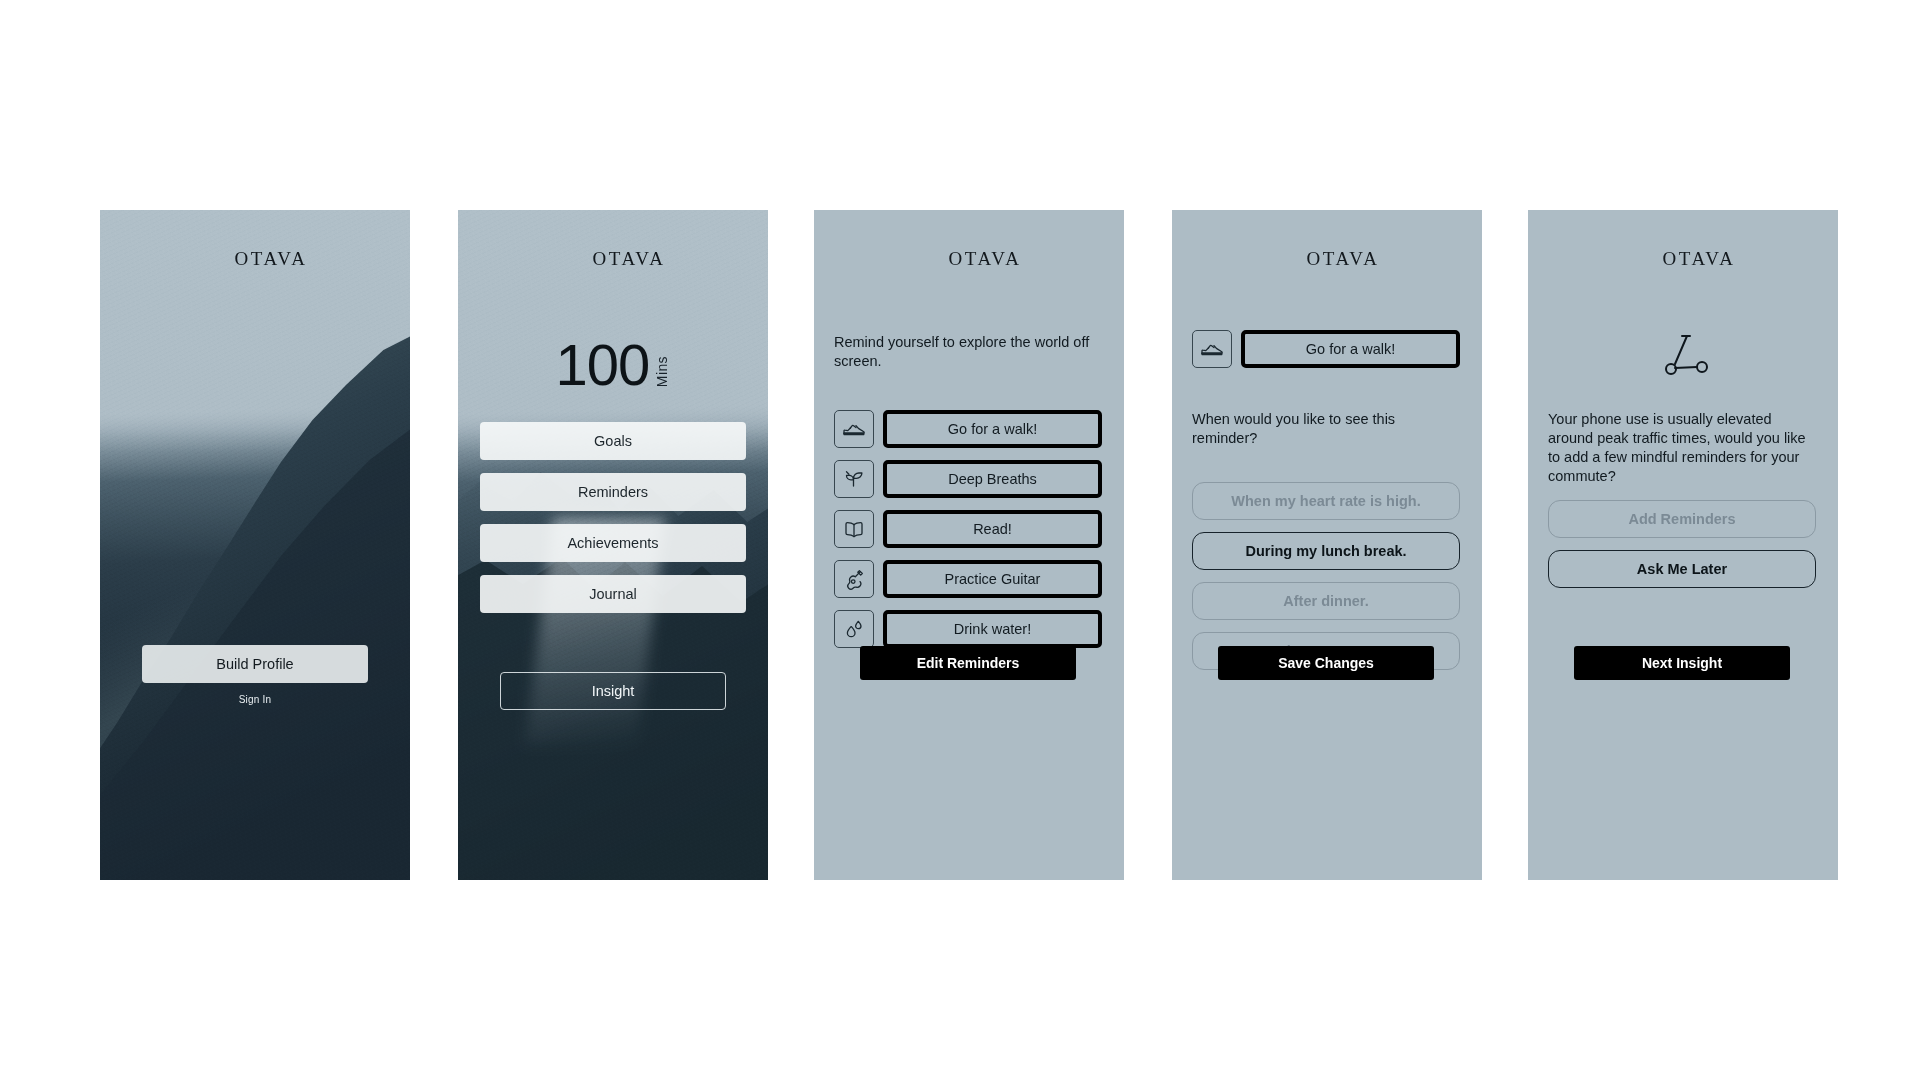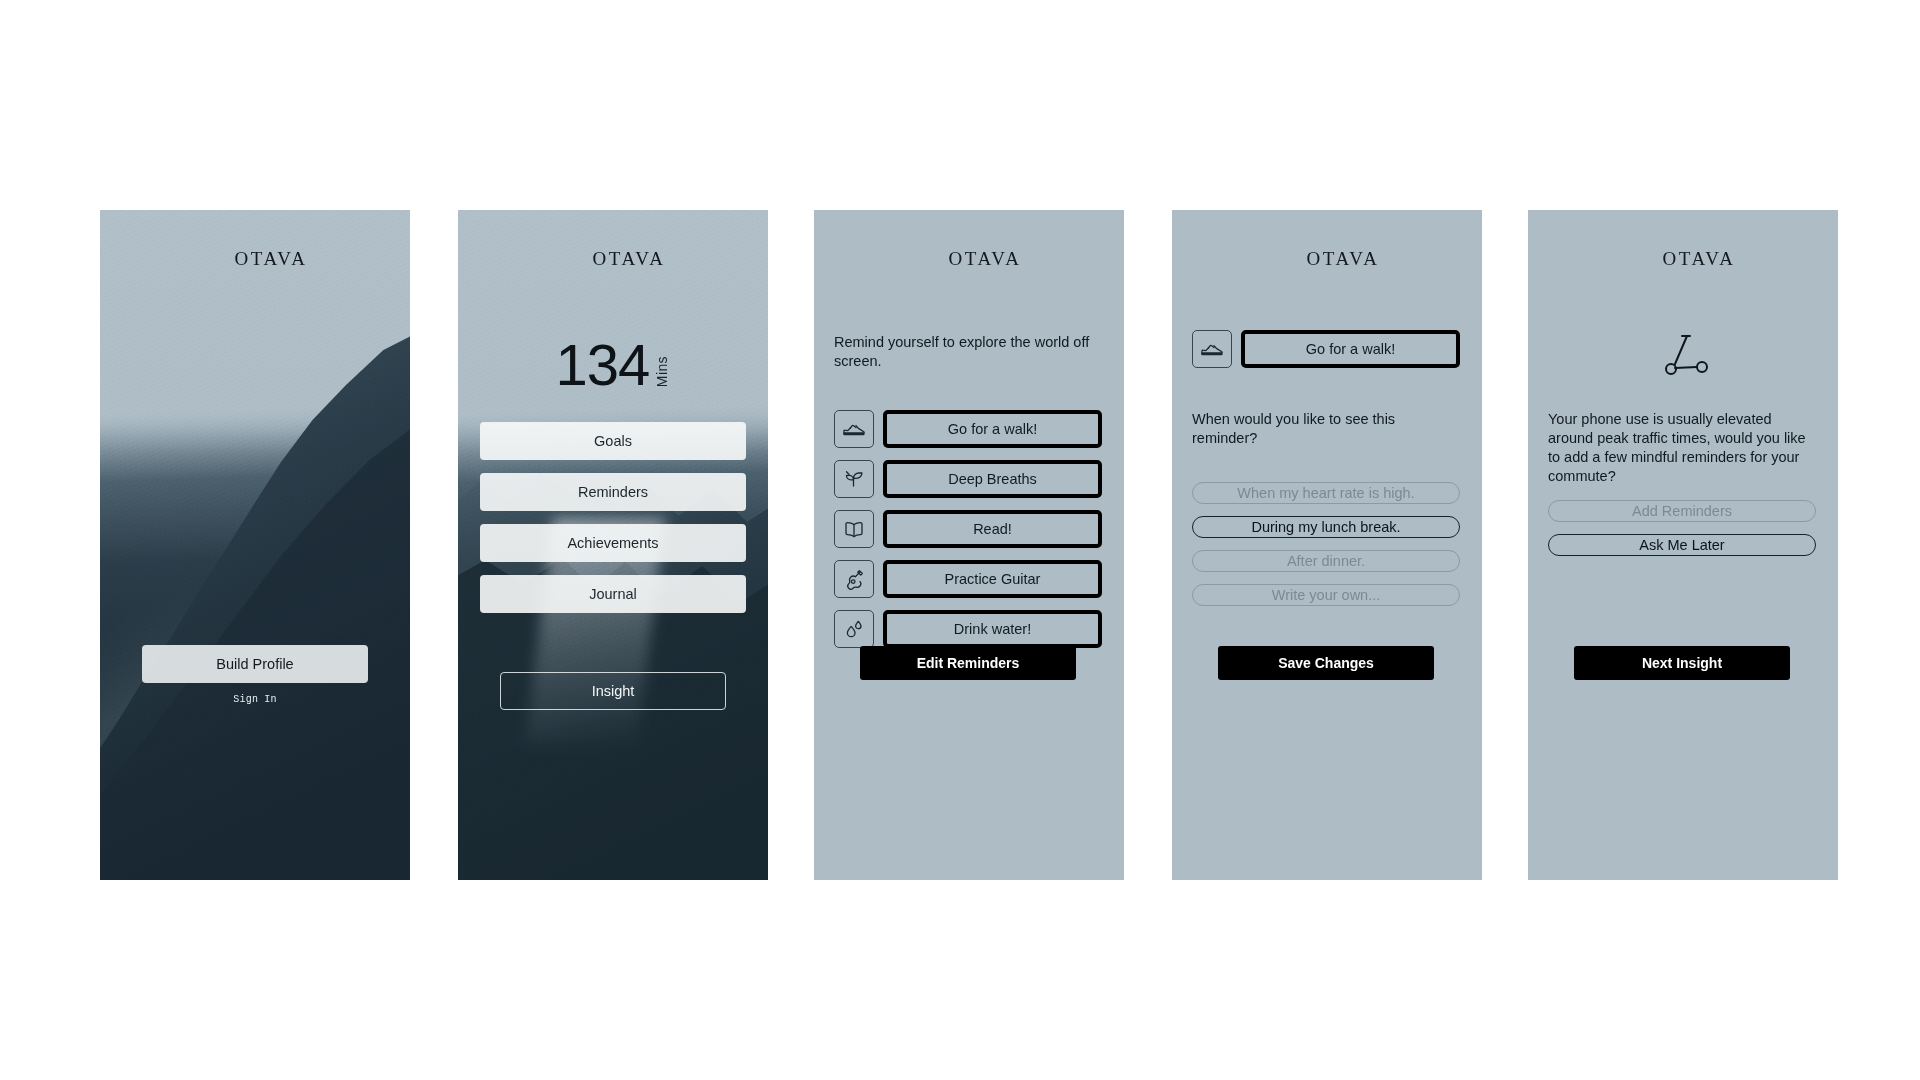--- a/index.html
+++ b/index.html
@@ -152,21 +152,20 @@
   }
   .signin {
     position: absolute;
     left: 0; right: 0;
     top: 484px;
     text-align: center;
     color: #e8eef1;
     font-size: 10px;
     letter-spacing: .2px;
     cursor: pointer;
-    font-family: Liberation Mono, monospace;
   }
 
   
   .prompt {
     position: absolute;
     left: 20px; right: 22px;
     color: #111a20;
     font-size: 14.5px;
     line-height: 1.32;
   }
@@ -200,28 +199,29 @@
     border: 4px solid #000000;
     background: transparent;
     color: #121b21;
     font-size: 14.5px;
     display: flex; align-items: center; justify-content: center;
     cursor: pointer;
   }
 
   
   .opt {
-    height: 22px;
+    height: 38px;
     border-radius: 12px;
     border: 1px solid #8b9aa4;
     background: transparent;
     color: #7b8a95;
     font-size: 14.5px;
     display: flex; align-items: center; justify-content: center;
     cursor: pointer;
+    font-weight: bold;
   }
   .opt.active {
     border-color: #16222a;
     color: #0c1419;
   }
 
   .cta-dark {
     position: absolute;
     left: 46px; right: 48px;
     height: 34px;
@@ -290,21 +290,21 @@
           <path d="M0 372 L40 350 L78 374 L118 348 L150 378 L182 352 L220 386 L260 356 L300 392 L340 366 L340 670 L0 670 Z" fill="#1a2932" opacity=".82"></path>
         </svg>
       </div>
       <div class="waterfall"></div>
       <div class="grain"></div>
     </div>
 
     <div class="brand on-photo">OTAVA</div>
 
     <div class="counter">
-      <span class="counter-num">134</span>
+      <span class="counter-num">100</span>
       <span class="counter-unit">Mins</span>
     </div>
 
     <div class="menu-stack">
       <button class="glass-btn">Goals</button>
       <button class="glass-btn">Reminders</button>
       <button class="glass-btn">Achievements</button>
       <button class="glass-btn">Journal</button>
     </div>
 

